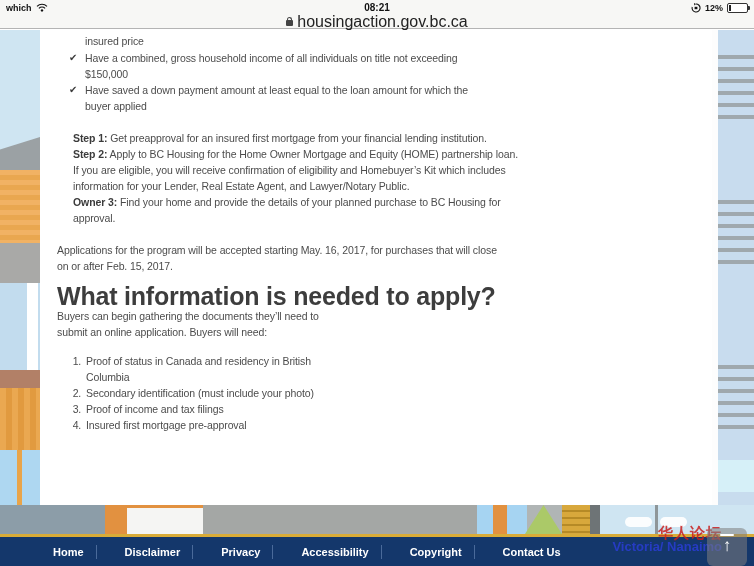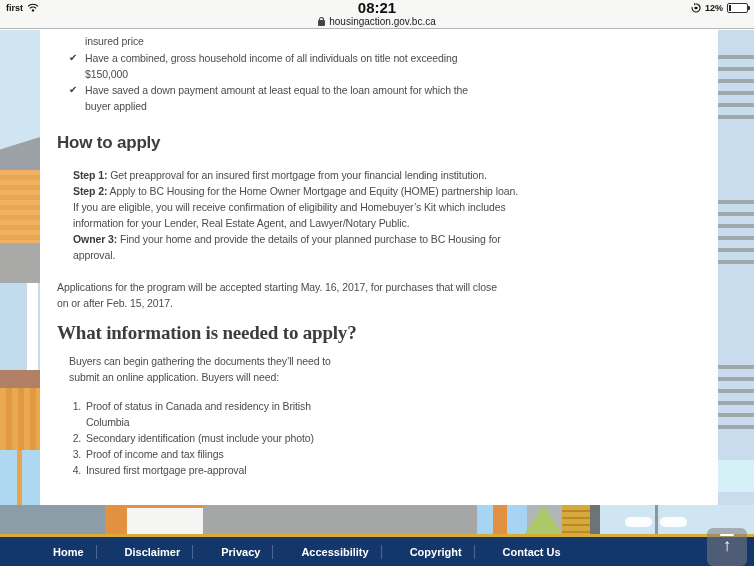--- a/index.html
+++ b/index.html
@@ -5,23 +5,23 @@
   html,body{margin:0;padding:0;background:#000;}
   .screen{position:relative;width:754px;height:566px;overflow:hidden;background:#fff;
           font-family:"Liberation Sans",sans-serif;-webkit-font-smoothing:antialiased;}
 
   
   .statusbar{position:absolute;top:0;left:0;width:754px;height:29px;background:#f7f7f5;
              border-bottom:1px solid #b4b4b4;box-sizing:border-box;z-index:10;}
   .status-row{height:13px;display:flex;align-items:center;justify-content:space-between;
               padding:1px 6px 0 6px;font-size:9px;font-weight:bold;color:#111;}
   .status-left,.status-right{display:flex;align-items:center;gap:4px;}
-  .status-time{position:absolute;left:0;right:0;text-align:center;font-size:15px;font-weight:bold;color:#111;}
+  .status-time{position:absolute;left:0;right:0;text-align:center;font-size:10px;font-weight:bold;color:#111;}
   .url-row{height:15px;display:flex;align-items:center;justify-content:center;gap:4px;
-           font-size:10px;color:#222;}
+           font-size:16px;color:#222;}
   .lock-glyph{display:inline-block;width:7px;height:6px;background:#444;border-radius:1px;position:relative;margin-top:3px;}
   .lock-glyph:before{content:"";position:absolute;left:1px;top:-3px;width:3px;height:3px;
                      border:1px solid #444;border-bottom:none;border-radius:3px 3px 0 0;}
   .battery{width:19px;height:8px;border:1px solid #333;border-radius:2px;position:relative;background:#fff;}
   .battery:after{content:"";position:absolute;right:-3px;top:2px;width:2px;height:4px;background:#333;border-radius:0 1px 1px 0;}
   .battery .fill{position:absolute;left:1px;top:1px;bottom:1px;width:2px;background:#222;}
 
   
   .viewport{position:absolute;top:30px;left:0;width:754px;height:536px;background:#cfe5f2;}
 
@@ -65,21 +65,21 @@
   
   .card{position:absolute;left:40px;top:0;width:672px;height:475px;background:#ffffff;
         color:#4c4c4c;font-size:10.5px;line-height:16px;letter-spacing:-0.1px;}
   .card-inner{padding:3px 0 0 17px;}
   .cont-line{margin:0 0 0 28px;}
   ul.checks{list-style:none;margin:1px 0 0 0;padding:0;max-width:430px;}
   ul.checks li{position:relative;padding-left:28px;margin:0;}
   ul.checks .chk{position:absolute;left:12px;top:0;color:#3c3c3c;font-size:10px;}
   h2{font-weight:bold;color:#3d3d3d;letter-spacing:-0.2px;margin:0;}
   .h-apply{font-size:17px;margin:21px 0 9px 0;}
-  .h-info{font-size:19px;margin:14px 0 4px 0;font-family:Liberation Serif, serif;}
+  .h-info{font-size:25px;margin:14px 0 4px 0;}
   .steps{max-width:452px;margin:16px;}
   .steps b{color:#3b3b3b;}
   .note{max-width:452px;margin:16px 0 0 0;}
   .two-col{position:relative;}
   .left-col{max-width:292px;}
   ol.docs{margin:13px 0 0 0;padding:0 0 0 27px;max-width:250px;}
   ol.docs li{margin:0;padding-left:2px;}
 
   
   .goldline{position:absolute;left:0;top:504px;width:754px;height:3px;background:#d9ac38;}
@@ -99,21 +99,21 @@
 </style>
 </head>
 <body>
 
 <div class="screen">
 
   <div class="statusbar">
     <div class="status-row">
       <div class="status-time">08:21</div>
       <div class="status-left">
-        <span>first</span>
+        <span>which</span>
         <svg width="12" height="9" viewBox="0 0 12 9">
           <path d="M1 3.4 A7 7 0 0 1 11 3.4" stroke="#111" stroke-width="1.1" fill="none"></path>
           <path d="M2.9 5.4 A4.4 4.4 0 0 1 9.1 5.4" stroke="#111" stroke-width="1.1" fill="none"></path>
           <circle cx="6" cy="7.4" r="1.2" fill="#111"></circle>
         </svg>
       </div>
       <div class="status-right">
         <svg width="10" height="10" viewBox="0 0 10 10">
           <path d="M5 1 A4 4 0 1 1 1.2 4" stroke="#111" stroke-width="1.1" fill="none"></path>
           <path d="M5 1 L3 0 L3.4 2.6 Z" fill="#111"></path>
@@ -175,35 +175,34 @@
           <li>
             <span class="chk">✔</span>
             <span>Have a combined, gross household income of all individuals on title not exceeding $150,000</span>
           </li>
           <li>
             <span class="chk">✔</span>
             <span>Have saved a down payment amount at least equal to the loan amount for which the buyer applied</span>
           </li>
         </ul>
 
-        <h2 class="h-apply">How to apply</h2>
 
         <p class="steps">
           <b>Step 1:</b><span> Get preapproval for an insured first mortgage from your financial lending institution.</span><br>
           <b>Step 2:</b><span> Apply to BC Housing for the Home Owner Mortgage and Equity (HOME) partnership loan. If you are eligible, you will receive confirmation of eligibility and Homebuyer’s Kit which includes information for your Lender, Real Estate Agent, and Lawyer/Notary Public.</span><br>
           <b>Owner 3:</b><span> Find your home and provide the details of your planned purchase to BC Housing for approval.</span>
         </p>
 
         <p class="note">Applications for the program will be accepted starting May. 16, 2017, for purchases that will close on or after Feb. 15, 2017.</p>
 
         <div class="two-col">
           <h2 class="h-info">What information is needed to apply?</h2>
 
           <div class="left-col">
-            <p style="margin:12px;">Buyers can begin gathering the documents they’ll need to submit an online application. Buyers will need:</p>
+            <p style="margin:0;">Buyers can begin gathering the documents they’ll need to submit an online application. Buyers will need:</p>
             <ol class="docs">
               <li>Proof of status in Canada and residency in British Columbia</li>
               <li>Secondary identification (must include your photo)</li>
               <li>Proof of income and tax filings</li>
               <li>Insured first mortgage pre-approval</li>
             </ol>
           </div>
 
         </div>
 
@@ -218,19 +217,23 @@
       <span class="sep"></span>
       <a href="#">Privacy</a>
       <span class="sep"></span>
       <a href="#">Accessibility</a>
       <span class="sep"></span>
       <a href="#">Copyright</a>
       <span class="sep"></span>
       <a href="#">Contact Us</a>
     </div>
 
+    <div class="watermark">
+      <div class="wm1">华人论坛</div>
+      <div class="wm2">Victoria/ Nanaimo</div>
+    </div>
     <div class="scrolltop">
       <div class="bar"></div>
       <div class="arrow">↑</div>
     </div>
 
   </div>
 </div>
 
 </body></html>

